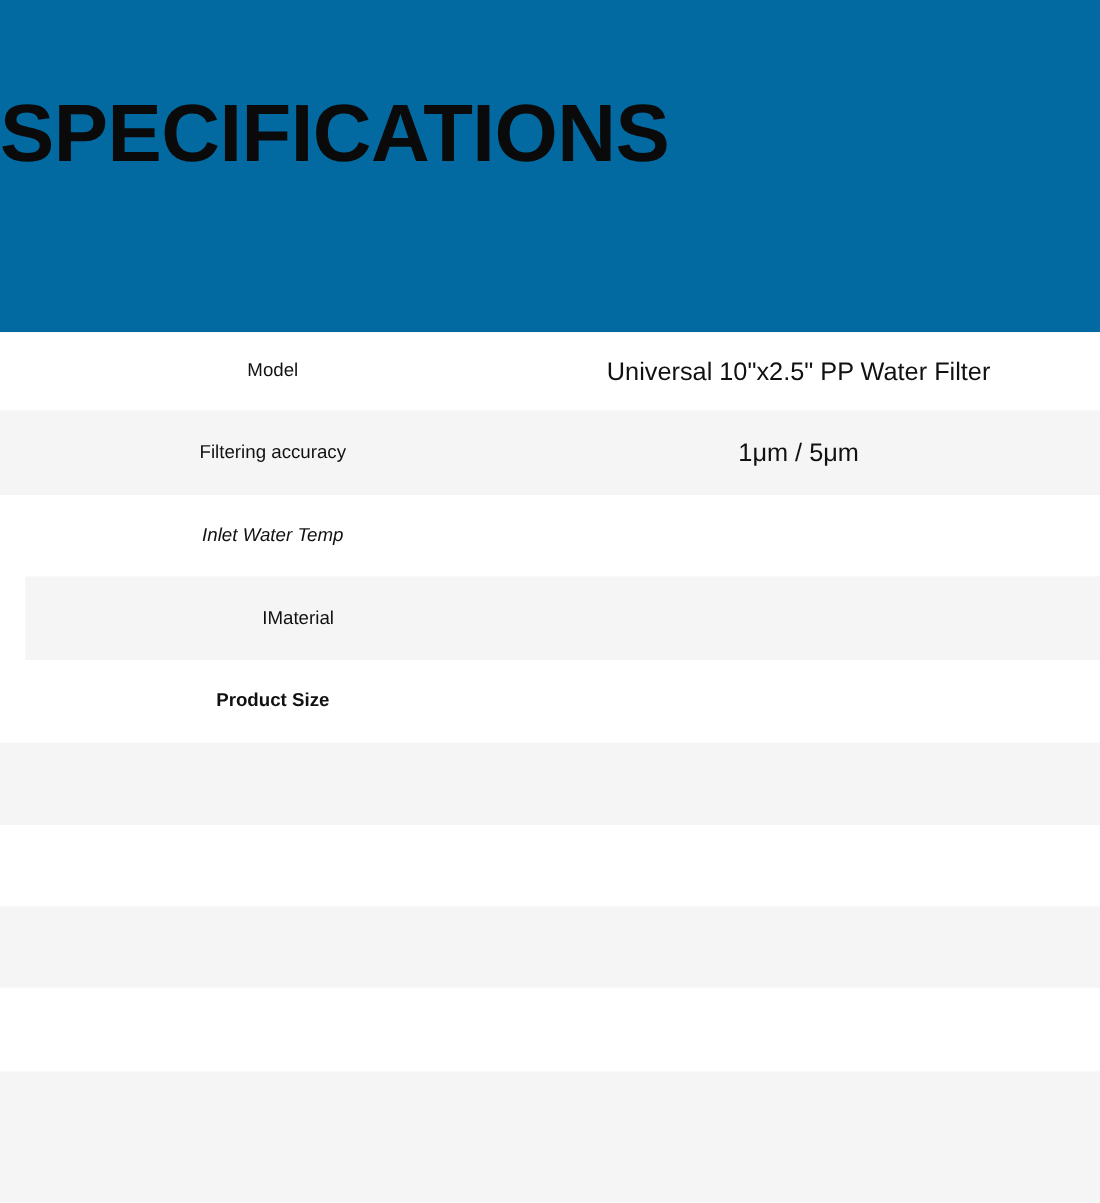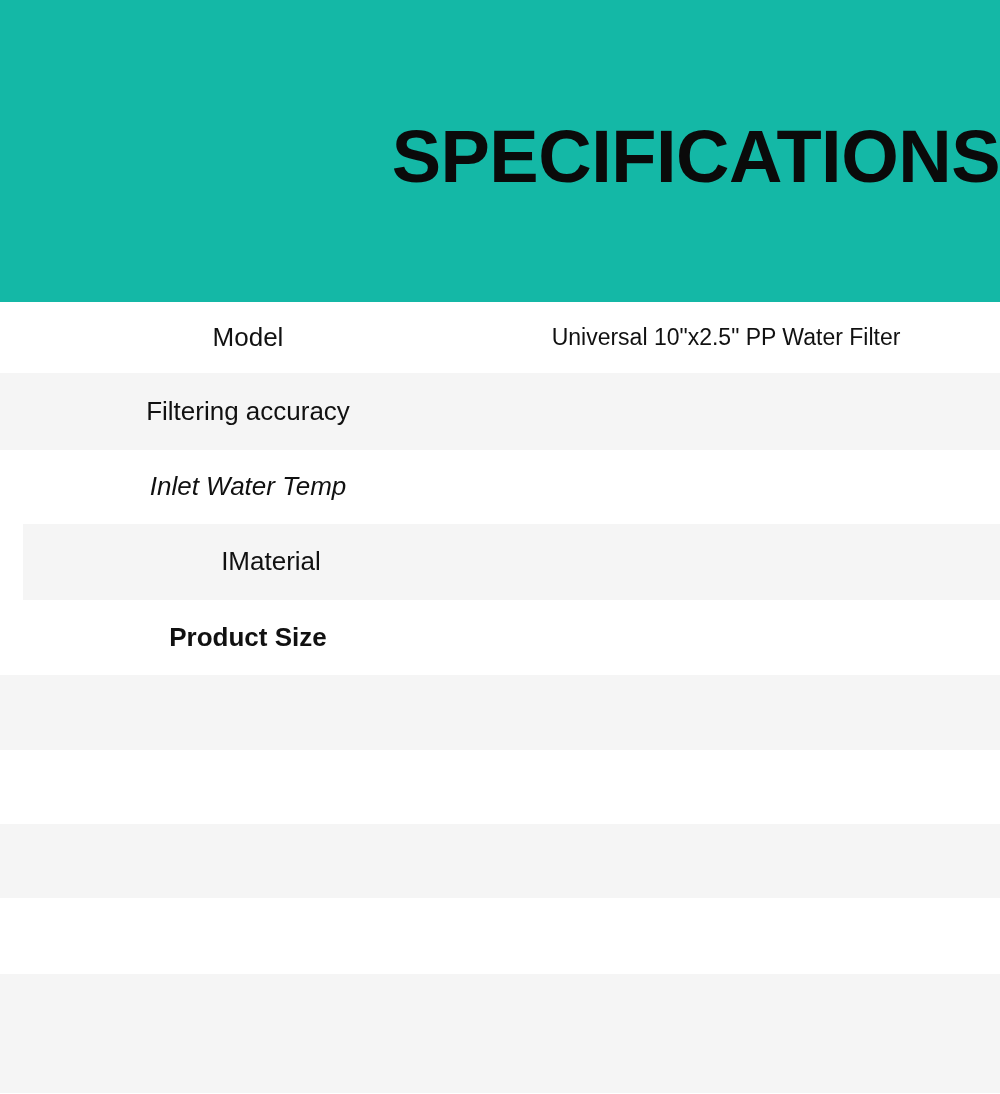--- a/index.html
+++ b/index.html
@@ -17,26 +17,26 @@
   .spec-sheet {
     width: 1000px;
     height: 1094px;
     position: relative;
     background: #ffffff;
   }
 
   
   .spec-header {
     height: 302px;
-    background: #14b8a6;
+    background: #0369a1;
     display: flex;
     align-items: flex-start;
-    justify-content: flex-end;
+    justify-content: flex-start;
     box-sizing: border-box;
-    padding-top: 120px;
+    padding-top: 84px;
   }
 
   .spec-title {
     font-size: 74px;
     font-weight: 700;
     letter-spacing: -0.5px;
     color: #0a0a0a;
     line-height: 1;
     text-align: center;
     font-family: "Liberation Sans", "DejaVu Sans", sans-serif;
@@ -65,21 +65,21 @@
   .spec-row.r5 { height: 75px; font-weight: bold; }
   .spec-row.r6 { height: 75px; }
   .spec-row.r7 { height: 74px; }
   .spec-row.r8 { height: 74px; }
   .spec-row.r9 { height: 76px; }
   .spec-row.r10 { height: 119px; }
 
   .spec-label {
     width: 496px;
     text-align: center;
-    font-size: 26px;
+    font-size: 17px;
     color: #111111;
     line-height: 1.2;
     padding: 0 4px;
     box-sizing: border-box;
     font-family: "Liberation Sans", "DejaVu Sans", sans-serif;
   }
 
   .spec-value {
     flex: 1;
     text-align: center;
@@ -106,20 +106,21 @@
 
   <div class="spec-table">
 
     <div class="spec-row odd r1">
       <div class="spec-label">Model</div>
       <div class="spec-value">Universal 10"x2.5" PP Water Filter</div>
     </div>
 
     <div class="spec-row even r2">
       <div class="spec-label">Filtering accuracy</div>
+      <div class="spec-value">1μm / 5μm</div>
     </div>
 
     <div class="spec-row odd r3">
       <div class="spec-label">Inlet Water Temp</div>
     </div>
 
     <div class="spec-row even r4">
       <div class="spec-label">IMaterial</div>
     </div>
 

